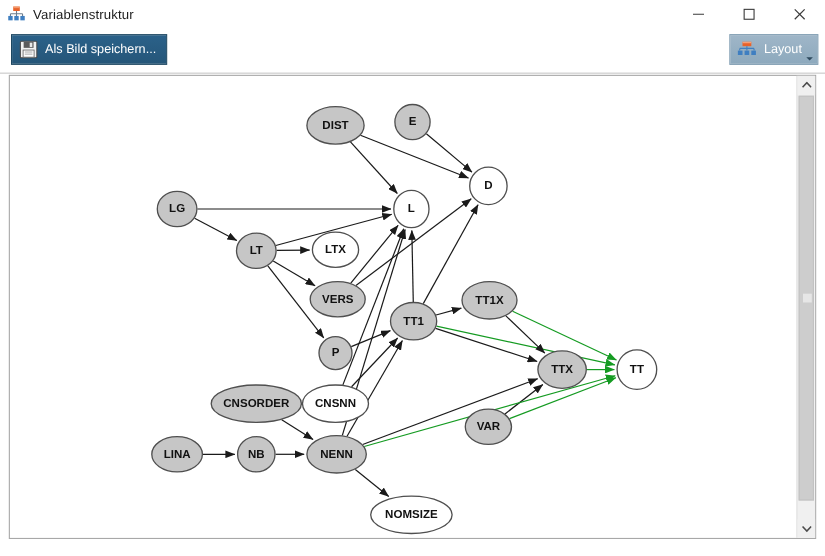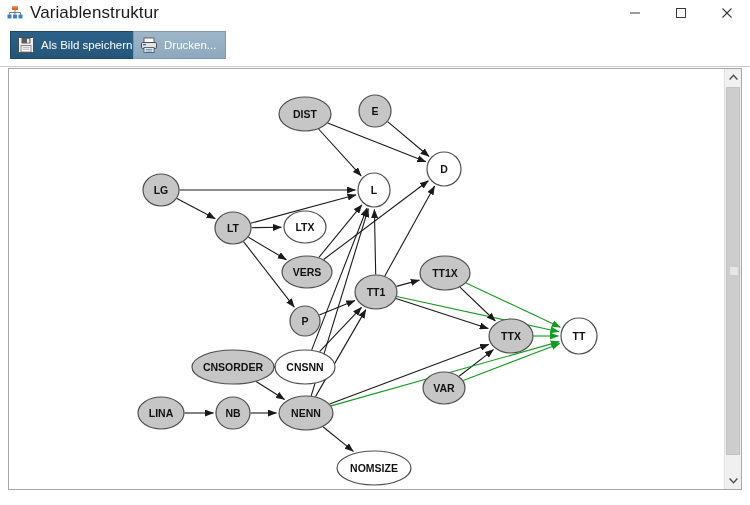--- a/index.html
+++ b/index.html
@@ -22,21 +22,21 @@
     width: 750px; height: 26px;
     background: #ffffff;
     display: flex; align-items: center;
   }
   .title-icon {
     width: 16px; height: 16px;
     margin-left: 7px; margin-right: 7px;
     position: relative; flex: none;
   }
   .title-text {
-    font-size: 17px;
+    font-size: 12px;
     color: #1b1b1b;
     letter-spacing: .1px;
   }
   .winbtns {
     position: absolute; right: 0; top: 0;
     height: 26px; display: flex; align-items: stretch;
   }
   .winbtn {
     width: 46px; height: 26px;
     display: flex; align-items: center; justify-content: center;
@@ -184,34 +184,35 @@
           <rect x="4.5" y="2" width="9" height="5.5" fill="#5c5c5c"></rect>
           <rect x="10" y="2.8" width="2.4" height="4" fill="#e9e9e9"></rect>
           <rect x="4" y="9.5" width="10" height="6.5" fill="#ffffff" stroke="#6a6a6a" stroke-width="0.8"></rect>
           <line x1="5.5" y1="11.3" x2="12.5" y2="11.3" stroke="#9a9a9a" stroke-width="0.8"></line>
           <line x1="5.5" y1="13.2" x2="12.5" y2="13.2" stroke="#9a9a9a" stroke-width="0.8"></line>
         </svg>
       </span>
       <span class="lbl">Als Bild speichern...</span>
     </div>
 
-    <div class="tbtn tbtn-secondary">
+
+    <div class="tbtn tbtn-layout">
       <span>
         <svg class="ico" width="18" height="18" viewBox="0 0 18 18">
-          <rect x="4" y="2" width="10" height="4.5" fill="#ffffff" stroke="#5a5a5a" stroke-width="0.9"></rect>
-          <rect x="1.5" y="6.5" width="15" height="6" rx="1.2" fill="#dfe6ea" stroke="#4a4a4a" stroke-width="1"></rect>
-          <rect x="3" y="8" width="3" height="1.3" fill="#2e6f9e"></rect>
-          <rect x="4" y="11.5" width="10" height="5" fill="#ffffff" stroke="#5a5a5a" stroke-width="0.9"></rect>
-          <line x1="5.6" y1="13.3" x2="12.4" y2="13.3" stroke="#3b7fb0" stroke-width="0.9"></line>
-          <line x1="5.6" y1="15" x2="12.4" y2="15" stroke="#3b7fb0" stroke-width="0.9"></line>
+          <rect x="5" y="2" width="8" height="4" fill="#e8622a"></rect>
+          <rect x="5" y="2" width="8" height="1.3" fill="#f5a077"></rect>
+          <path d="M9 6 V8 M2.5 8 H15.5 M2.5 8 V10 M9 8 V10 M15.5 8 V10" stroke="#3f7fc1" stroke-width="1" fill="none"></path>
+          <rect x="0.8" y="10" width="4.2" height="4" fill="#3f7fc1"></rect>
+          <rect x="6.9" y="10" width="4.2" height="4" fill="#3f7fc1"></rect>
+          <rect x="13" y="10" width="4.2" height="4" fill="#3f7fc1"></rect>
         </svg>
       </span>
-      <span class="lbl">Drucken...</span>
+      <span class="lbl">Layout</span>
+      <span class="caret-mini"></span>
     </div>
-
   </div>
 
   <div class="canvas-wrap">
     <svg class="graph" id="graph-svg" viewBox="0 0 716 420" preserveAspectRatio="none">
       <defs>
         <marker id="ah-black" markerWidth="9" markerHeight="7" refX="8.6" refY="3.5" orient="auto" markerUnits="userSpaceOnUse">
           <path d="M0,0 L9,3.5 L0,7 z" fill="#1a1a1a"></path>
         </marker>
         <marker id="ah-green" markerWidth="9" markerHeight="7" refX="8.6" refY="3.5" orient="auto" markerUnits="userSpaceOnUse">
           <path d="M0,0 L9,3.5 L0,7 z" fill="#159b22"></path>

